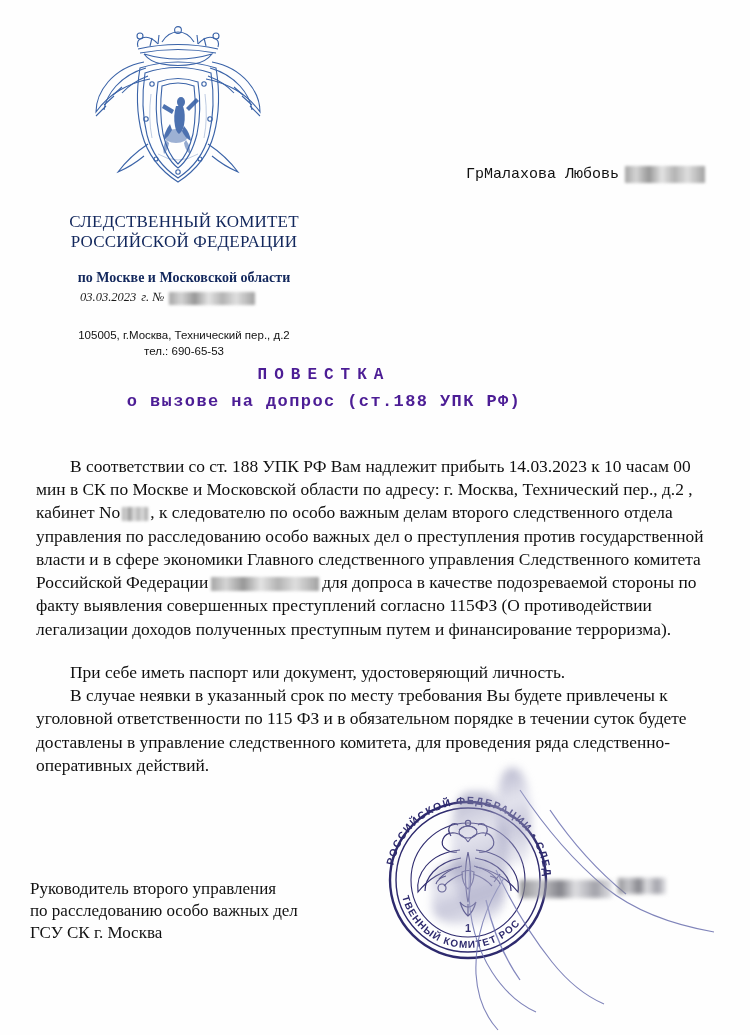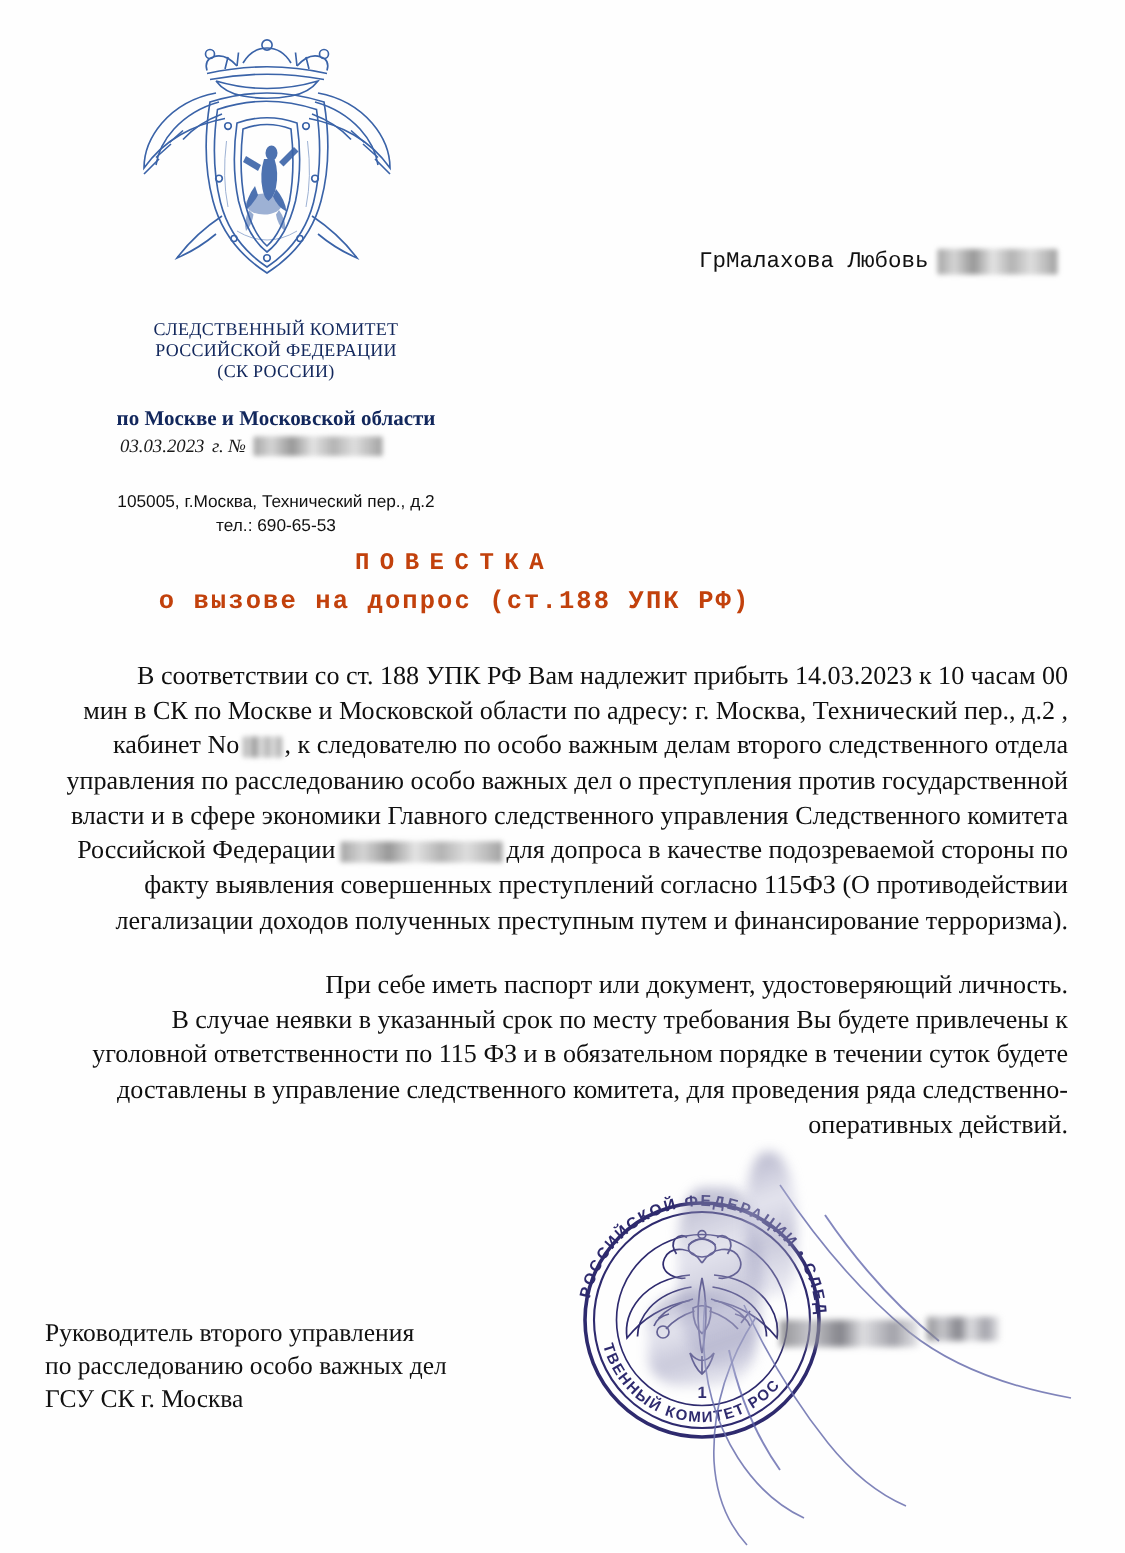--- a/index.html
+++ b/index.html
@@ -36,21 +36,21 @@
     top: 212px;
     width: 296px;
     text-align: center;
     color: #12275c;
     font-family: "Liberation Serif", serif;
     line-height: 1.18;
   }
   .org-heading .l1,
   .org-heading .l2,
   .org-heading .l3 {
-    font-size: 12px;
+    font-size: 17px;
     letter-spacing: 0.2px;
     white-space: nowrap;
   }
   .org-heading .l4 {
     font-size: 14px;
     font-weight: bold;
     margin-top: 18px;
     white-space: nowrap;
   }
 
@@ -58,21 +58,21 @@
   .date-line {
     position: absolute;
     left: 80px;
     top: 290px;
     font-family: "Liberation Serif", serif;
     font-style: italic;
     font-size: 12.5px;
     color: #1a1a1a;
     white-space: nowrap;
     display: flex;
-    align-items: center;
+    align-items: flex-end;
     gap: 5px;
   }
 
   
   .address-block {
     position: absolute;
     left: 36px;
     top: 328px;
     width: 296px;
     text-align: center;
@@ -119,45 +119,46 @@
 
   
   .doc-title {
     position: absolute;
     left: 0;
     top: 366px;
     width: 606px;
     text-align: center;
     font-family: "Liberation Mono", monospace;
     font-weight: bold;
-    color: #c2410c;
+    color: #4c1d95;
+    padding-left: 21px;
   }
   .doc-title .t1 {
     font-size: 16px;
     letter-spacing: 7px;
     display: block;
   }
   .doc-title .t2 {
     font-size: 17px;
     letter-spacing: 1.4px;
     display: block;
     margin-top: 8px;
   }
 
   
   .body-text {
     position: absolute;
     left: 36px;
-    top: 439px;
+    top: 455px;
     width: 676px;
     font-family: "Liberation Serif", serif;
     font-size: 17.4px;
     line-height: 1.335;
     color: #101010;
-    text-align: right;
+    text-align: left;
   }
   .body-text p { margin: 0; }
   .body-text p.indent { text-indent: 34px; }
   .body-text p.gap { margin-top: 20px; }
 
   
   .sign-block {
     position: absolute;
     left: 30px;
     top: 878px;
@@ -282,21 +283,20 @@
         <path d="M63 70 q-3 24 1 44"></path>
         <path d="M117 70 q3 24 -1 44"></path>
         <path d="M70 130 q20 12 40 0"></path>
       </g>
     </svg>
   </div>
 
   <div class="org-heading">
     <div class="l1">СЛЕДСТВЕННЫЙ КОМИТЕТ</div>
     <div class="l2">РОССИЙСКОЙ ФЕДЕРАЦИИ</div>
-    <div class="l3">(СК РОССИИ)</div>
     <div class="l4">по Москве и Московской области</div>
   </div>
 
   <div class="date-line">
     <span>03.03.2023</span>
     <span>г. №</span>
     <span class="redact redact-date"></span>
   </div>
 
   <div class="address-block">

